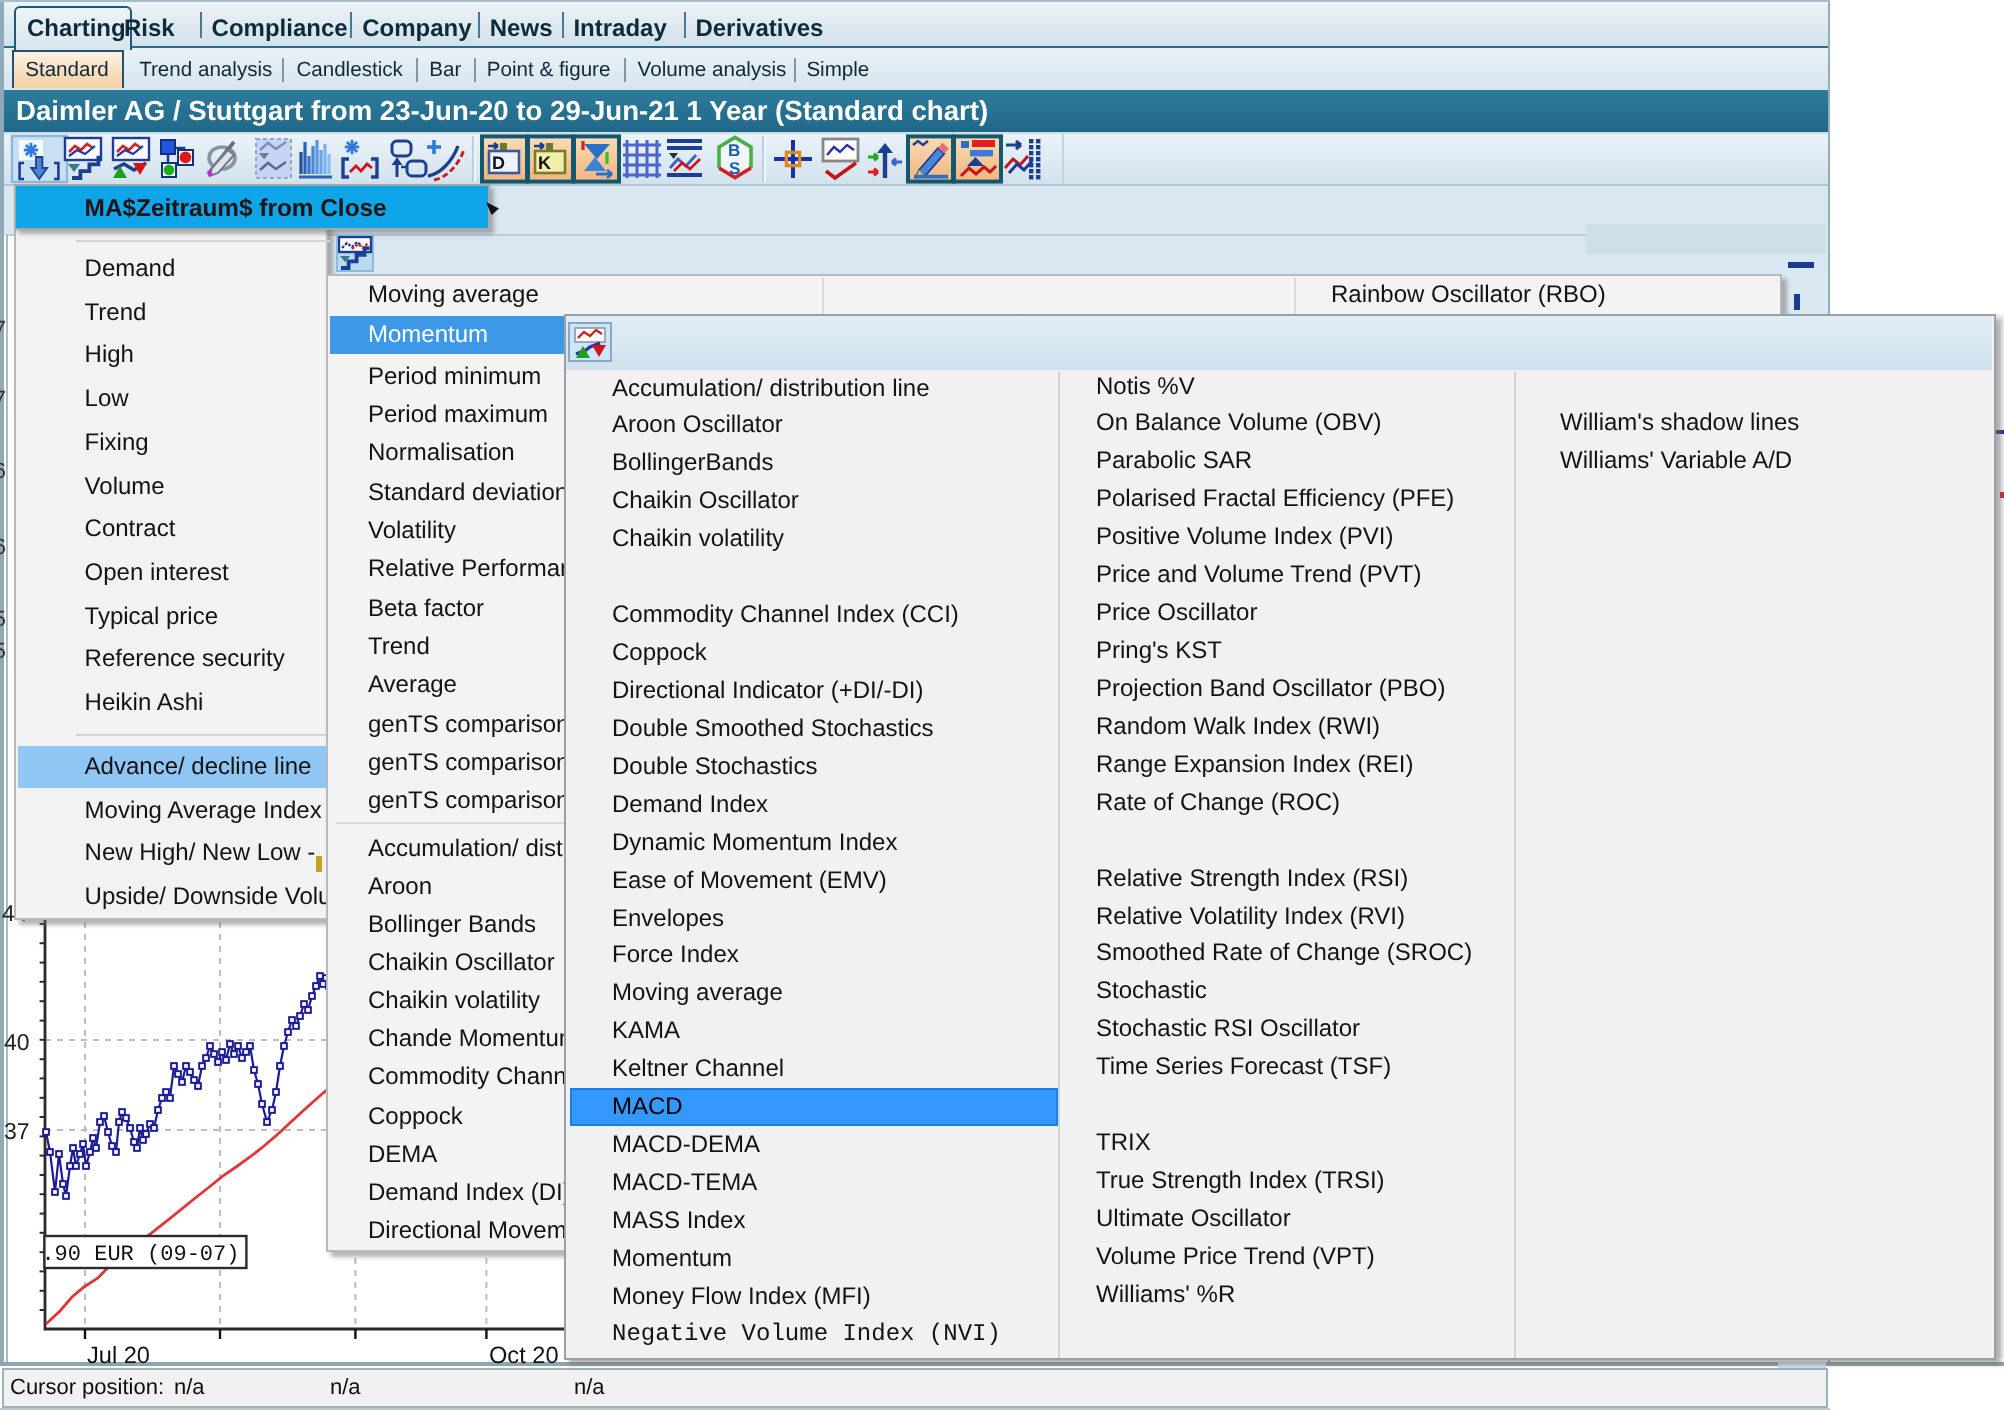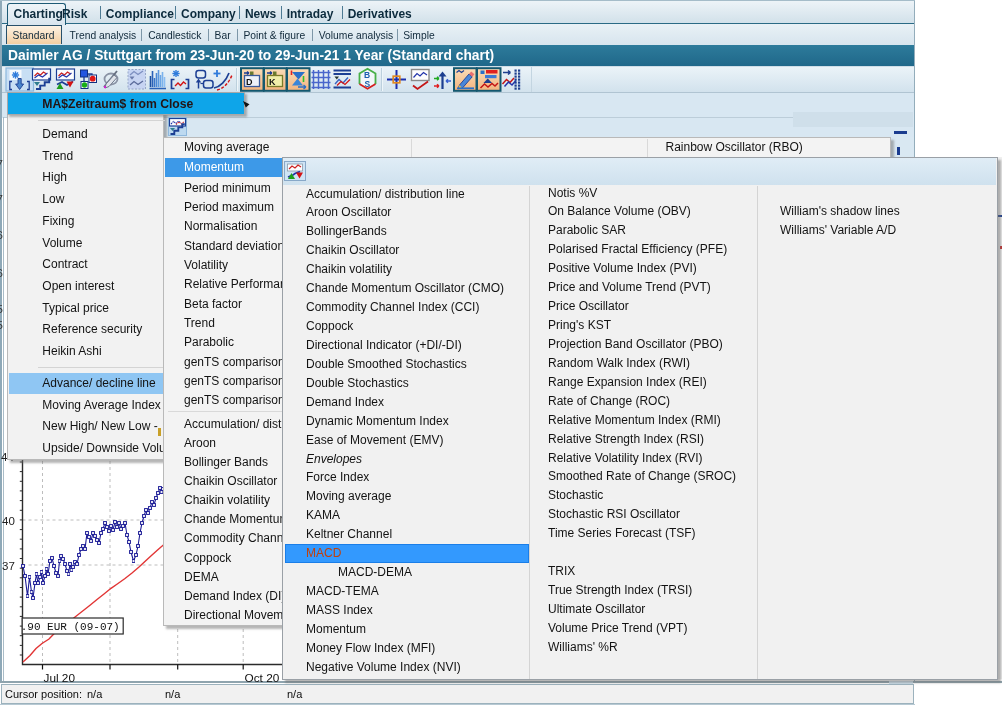--- a/index.html
+++ b/index.html
@@ -320,21 +320,21 @@
     <div class="mi" style="left:19.7px;top:21px;color:#fff">Momentum</div>
     <div class="a" style="left:4px;top:272.5px;width:300px;height:1px;background:#d9d9d9"></div>
     <div class="mi" style="left:19.7px;top:41.5px">Period minimum</div>
     <div class="mi" style="left:19.7px;top:60.8px">Period maximum</div>
     <div class="mi" style="left:19.7px;top:80.2px">Normalisation</div>
     <div class="mi" style="left:19.7px;top:99.5px">Standard deviation</div>
     <div class="mi" style="left:19.7px;top:118.9px">Volatility</div>
     <div class="mi" style="left:19.7px;top:138.2px">Relative Performance</div>
     <div class="mi" style="left:19.7px;top:157.6px">Beta factor</div>
     <div class="mi" style="left:19.7px;top:176.9px">Trend</div>
-    <div class="mi" style="left:19.7px;top:196.3px">Parabolic</div>
+    <div class="mi" style="left:19.7px;top:196.3px">Average</div>
     <div class="mi" style="left:19.7px;top:215.6px">genTS comparison 1</div>
     <div class="mi" style="left:19.7px;top:235.0px">genTS comparison 2</div>
     <div class="mi" style="left:19.7px;top:254.3px">genTS comparison 3</div>
     <div class="mi" style="left:19.7px;top:277.8px">Accumulation/ distribution line</div>
     <div class="mi" style="left:19.7px;top:296.9px">Aroon</div>
     <div class="mi" style="left:19.7px;top:316.0px">Bollinger Bands</div>
     <div class="mi" style="left:19.7px;top:335.1px">Chaikin Oscillator</div>
     <div class="mi" style="left:19.7px;top:354.2px">Chaikin volatility</div>
     <div class="mi" style="left:19.7px;top:373.3px">Chande Momentum Oscillator</div>
     <div class="mi" style="left:19.7px;top:392.4px">Commodity Channel Index</div>
@@ -353,54 +353,52 @@
         <path d="M11 10.5 l7 0 l-3.5 6 Z" fill="#d41414"></path>
       </svg></div>
     <div class="a" style="left:246px;top:28px;width:1px;height:494px;background:#d4d4d4"></div>
     <div class="a" style="left:474px;top:28px;width:1px;height:494px;background:#d4d4d4"></div>
     <div class="a" style="left:2px;top:386.4px;width:244px;height:18.9px;background:#3399fe;border:1px solid #1a7ee8"></div>
     <div class="mi" style="left:23px;top:27.5px;">Accumulation/ distribution line</div>
     <div class="mi" style="left:23px;top:46.43px;">Aroon Oscillator</div>
     <div class="mi" style="left:23px;top:65.36px;">BollingerBands</div>
     <div class="mi" style="left:23px;top:84.28999999999999px;">Chaikin Oscillator</div>
     <div class="mi" style="left:23px;top:103.22px;">Chaikin volatility</div>
-    <div class="mi" style="left:23px;top:122.15px;">Chande Momentum Oscillator (CMO)</div>
     <div class="mi" style="left:23px;top:141.07999999999998px;">Commodity Channel Index (CCI)</div>
     <div class="mi" style="left:23px;top:160.01px;">Coppock</div>
     <div class="mi" style="left:23px;top:178.94px;">Directional Indicator (+DI/-DI)</div>
     <div class="mi" style="left:23px;top:197.87px;">Double Smoothed Stochastics</div>
     <div class="mi" style="left:23px;top:216.8px;">Double Stochastics</div>
     <div class="mi" style="left:23px;top:235.73px;">Demand Index</div>
     <div class="mi" style="left:23px;top:254.65999999999997px;">Dynamic Momentum Index</div>
     <div class="mi" style="left:23px;top:273.59000000000003px;">Ease of Movement (EMV)</div>
-    <div class="mi" style="left:23px;top:292.52px;font-style:italic;">Envelopes</div>
+    <div class="mi" style="left:23px;top:292.52px;">Envelopes</div>
     <div class="mi" style="left:23px;top:311.45px;">Force Index</div>
     <div class="mi" style="left:23px;top:330.38px;">Moving average</div>
     <div class="mi" style="left:23px;top:349.31px;">KAMA</div>
     <div class="mi" style="left:23px;top:368.24px;">Keltner Channel</div>
-    <div class="mi" style="left:23px;top:387.17px;color:#c2410c">MACD</div>
-    <div class="mi" style="left:23px;top:406.1px;margin-left:32px;">MACD-DEMA</div>
+    <div class="mi" style="left:23px;top:387.17px;color:#000000">MACD</div>
+    <div class="mi" style="left:23px;top:406.1px;">MACD-DEMA</div>
     <div class="mi" style="left:23px;top:425.03px;">MACD-TEMA</div>
     <div class="mi" style="left:23px;top:443.96px;">MASS Index</div>
     <div class="mi" style="left:23px;top:462.89px;">Momentum</div>
     <div class="mi" style="left:23px;top:481.82px;">Money Flow Index (MFI)</div>
-    <div class="mi" style="left:23px;top:500.75px;">Negative Volume Index (NVI)</div>
+    <div class="mi" style="left:23px;top:500.75px;font-family:Liberation Mono, monospace;">Negative Volume Index (NVI)</div>
     <div class="mi" style="left:265px;top:26.5px">Notis %V</div>
     <div class="mi" style="left:265px;top:45.43px">On Balance Volume (OBV)</div>
     <div class="mi" style="left:265px;top:64.36px">Parabolic SAR</div>
     <div class="mi" style="left:265px;top:83.28999999999999px">Polarised Fractal Efficiency (PFE)</div>
     <div class="mi" style="left:265px;top:102.22px">Positive Volume Index (PVI)</div>
     <div class="mi" style="left:265px;top:121.15px">Price and Volume Trend (PVT)</div>
     <div class="mi" style="left:265px;top:140.07999999999998px">Price Oscillator</div>
     <div class="mi" style="left:265px;top:159.01px">Pring's KST</div>
     <div class="mi" style="left:265px;top:177.94px">Projection Band Oscillator (PBO)</div>
     <div class="mi" style="left:265px;top:196.87px">Random Walk Index (RWI)</div>
     <div class="mi" style="left:265px;top:215.8px">Range Expansion Index (REI)</div>
     <div class="mi" style="left:265px;top:234.73px">Rate of Change (ROC)</div>
-    <div class="mi" style="left:265px;top:253.65999999999997px">Relative Momentum Index (RMI)</div>
     <div class="mi" style="left:265px;top:272.59000000000003px">Relative Strength Index (RSI)</div>
     <div class="mi" style="left:265px;top:291.52px">Relative Volatility Index (RVI)</div>
     <div class="mi" style="left:265px;top:310.45px">Smoothed Rate of Change (SROC)</div>
     <div class="mi" style="left:265px;top:329.38px">Stochastic</div>
     <div class="mi" style="left:265px;top:348.31px">Stochastic RSI Oscillator</div>
     <div class="mi" style="left:265px;top:367.24px">Time Series Forecast (TSF)</div>
     <div class="mi" style="left:265px;top:405.1px">TRIX</div>
     <div class="mi" style="left:265px;top:424.03px">True Strength Index (TRSI)</div>
     <div class="mi" style="left:265px;top:442.96px">Ultimate Oscillator</div>
     <div class="mi" style="left:265px;top:461.89px">Volume Price Trend (VPT)</div>

